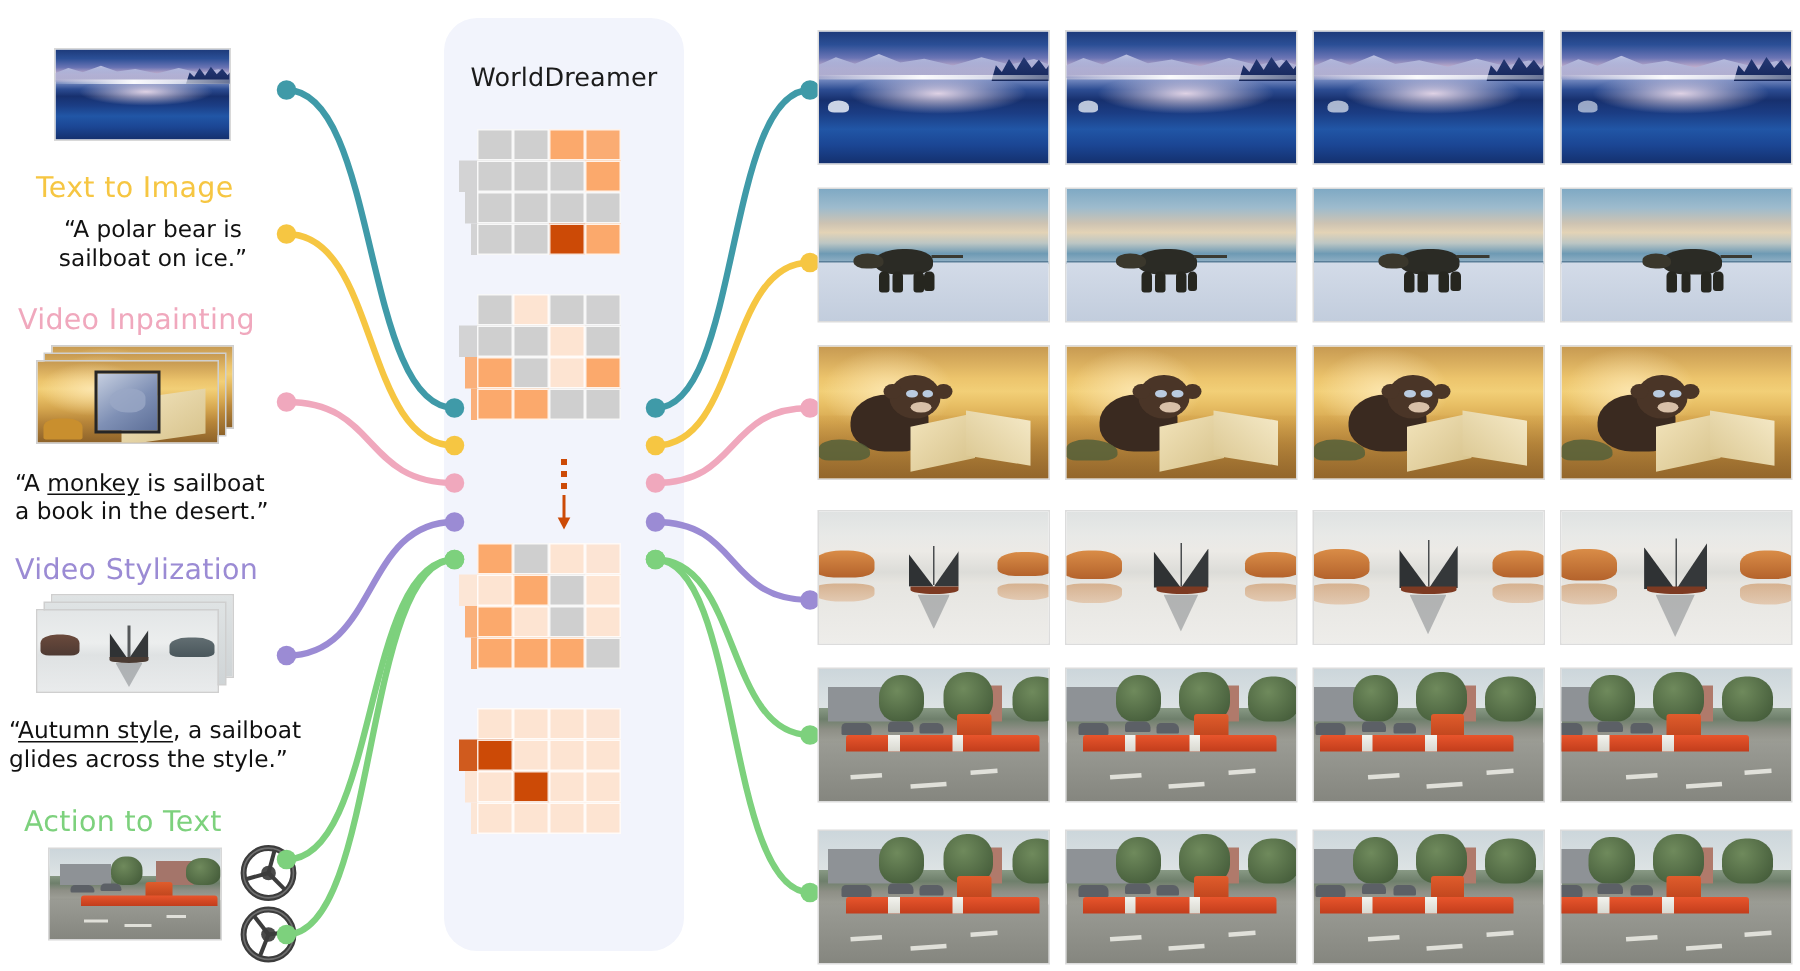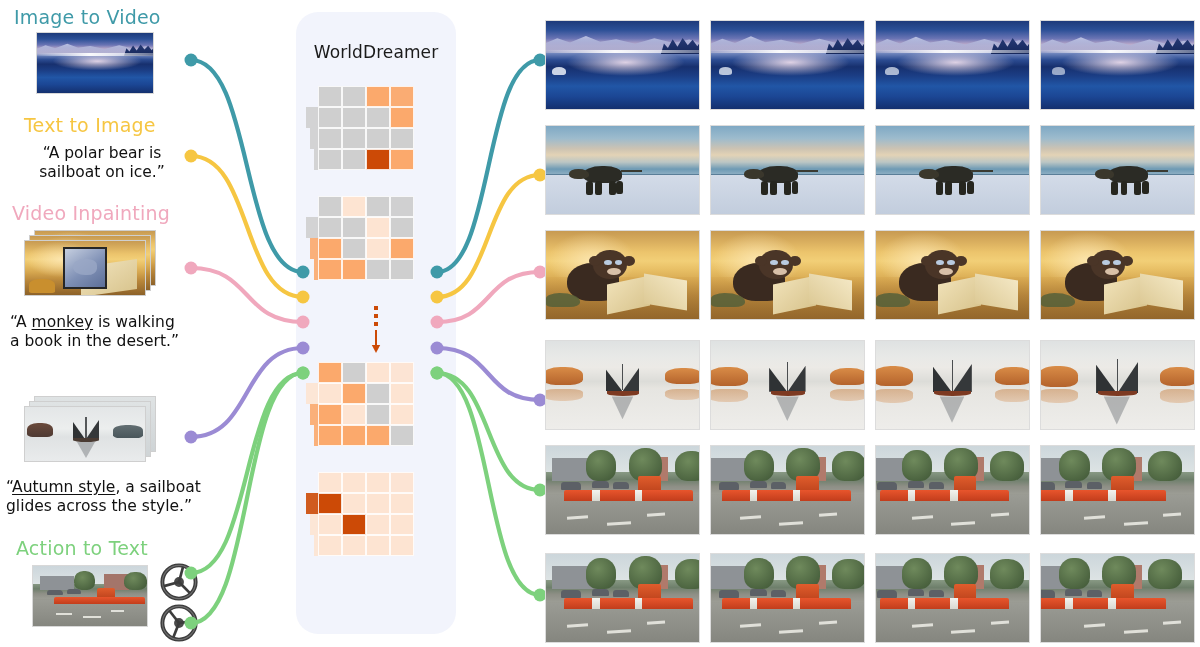--- a/index.html
+++ b/index.html
@@ -129,21 +129,20 @@
   .st-car { position:absolute; background:#5c6066; border-radius:3px 4px 1px 1px; }
   .st-lane { position:absolute; background:#e9e9e2; opacity:.9; }
 
   .wheel { position:absolute; }
 </style>
 </head>
 <body>
 
 <div id="stage">
 
-  <div class="task-title" style="left:14px; top:6px; color:#3f9aa8;">Image to Video</div>
 
   <div class="thumb" style="left:36px; top:32px; width:118px; height:62px;">
     <div class="vinner sc-lake">
       <div class="sc-lake-mt"></div>
         <div class="sc-lake-tree"></div>
     </div>
   </div>
 
   <div class="task-title" style="left:24px; top:114px; color:#f6c642;">Text to Image</div>
 
@@ -158,24 +157,25 @@
       <div style="position:absolute; left:4px; top:38px; width:26px; height:14px; background:#c98f2e; border-radius:40% 40% 10% 10%;"></div>
       <div style="position:absolute; left:56px; top:22px; width:56px; height:30px; background:linear-gradient(to bottom right,#f0e2bb,#d9c58f); transform:skewY(-8deg);"></div>
       <div style="position:absolute; left:38px; top:6px; width:44px; height:42px;
            border:2px solid #262626;
            background:linear-gradient(145deg,#c6cfe0,#7f90b5 55%,#5d6f98);"></div>
       <div style="position:absolute; left:48px; top:18px; width:24px; height:16px; background:#9aa8c6; border-radius:50% 40% 40% 50%; opacity:.8;"></div>
     </div>
   </div>
 
   <div class="prompt" style="left:10px; top:313px; width:180px;">
-    <span>“A </span><u>monkey</u><span> is walking</span><br>
+    <span>“A </span><u>monkey</u><span> is sailboat</span><br>
     <span>a book in the desert.”</span>
   </div>
 
+  <div class="task-title" style="left:10px; top:369px; color:#9b8bd4;">Video Stylization</div>
 
   <div class="stack" style="left:24px; top:396px; width:140px; height:66px;">
     <div class="sh" style="left:10px; top:0; width:122px; height:56px; background:linear-gradient(to bottom,#dfe3e4,#cfd4d6);"></div>
     <div class="sh" style="left:5px; top:5px; width:122px; height:56px; background:linear-gradient(to bottom,#dfe3e4,#cfd4d6);"></div>
     <div class="sh" style="left:0; top:10px; width:122px; height:56px; overflow:hidden; background:linear-gradient(to bottom,#e3e6e7 0%,#eceeee 40%,#dfe2e3 55%,#e9ebec 100%);">
       <div style="position:absolute; left:2px; top:16px; width:26px; height:14px; background:linear-gradient(to bottom,#6b4a3c,#4e3a33); border-radius:42% 42% 22% 22%;"></div>
       <div style="position:absolute; right:2px; top:18px; width:30px; height:13px; background:linear-gradient(to bottom,#626e72,#49565b); border-radius:42% 42% 22% 22%;"></div>
       <div class="sail-mast" style="left:60px; top:10px; width:1.5px; height:22px; background:#55585a;"></div>
       <div class="sail-main" style="left:61px; top:13px; width:13px; height:19px;"></div>
       <div class="sail-jib" style="left:48px; top:15px; width:12px; height:17px;"></div>

